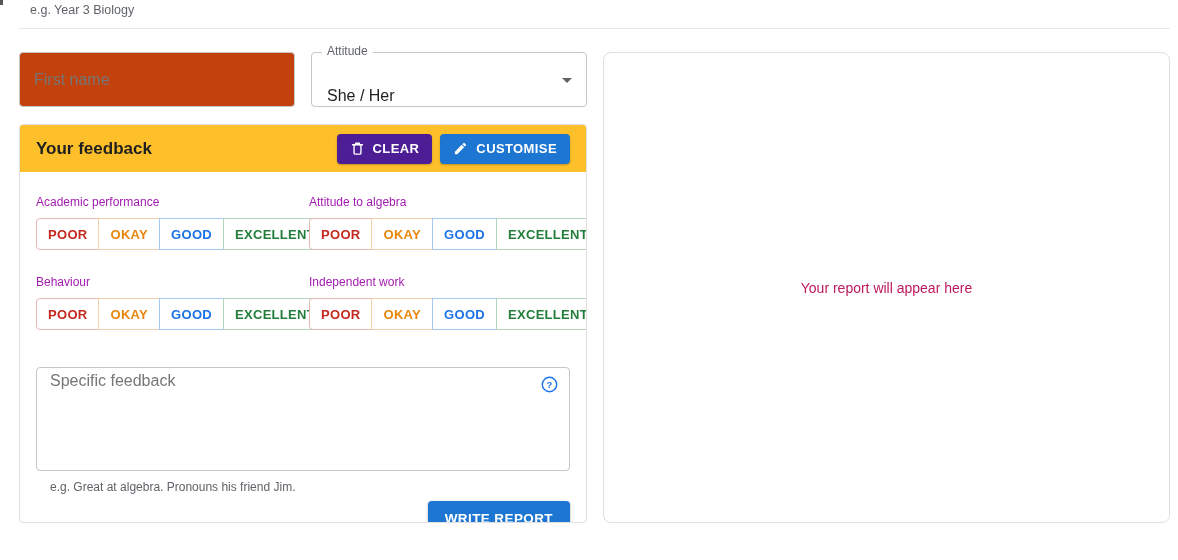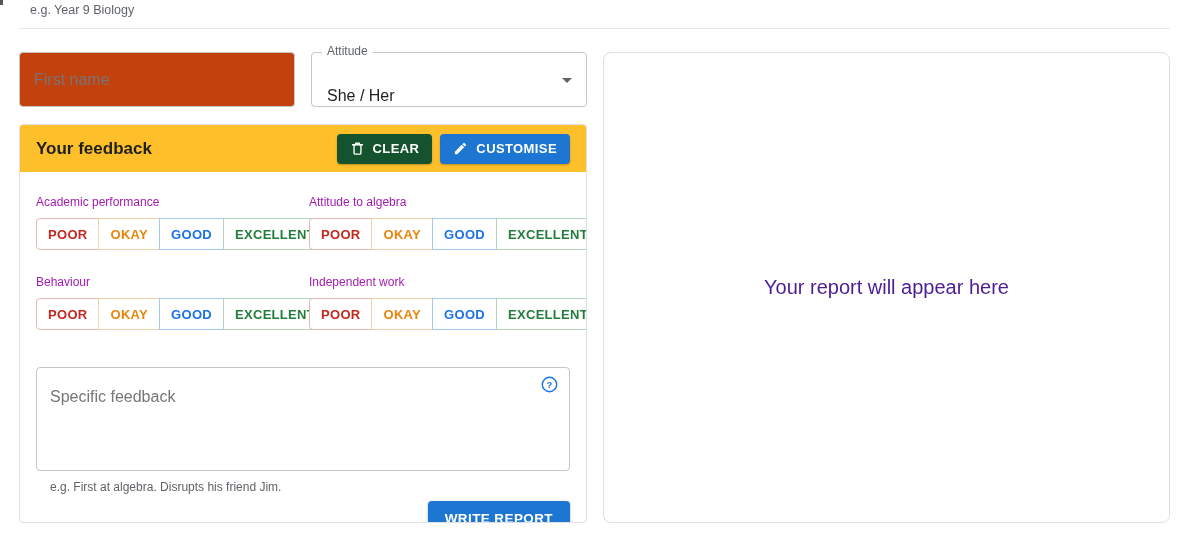--- a/index.html
+++ b/index.html
@@ -24,61 +24,61 @@
     border-left:5px solid transparent;border-right:5px solid transparent;border-top:5px solid #5F6368;}
 
   
   .feedback-card{position:absolute;left:19px;top:124px;width:568px;height:399px;box-sizing:border-box;
     border:1px solid #E0E0E0;border-radius:4px;background:#fff;overflow:hidden;}
   .feedback-header{height:47px;background:#FDC02B;display:flex;align-items:center;padding:0 16px;gap:8px;}
   .feedback-title{font-size:17px;font-weight:bold;color:#1F1F1F;flex:1;}
   .btn{display:inline-flex;align-items:center;justify-content:center;gap:8px;height:30px;border:none;
     border-radius:4px;color:#fff;font-family:inherit;font-weight:bold;font-size:13px;letter-spacing:.4px;
     padding:0 13px;cursor:pointer;box-shadow:0 1px 2px rgba(0,0,0,.25);}
-  .btn-clear{background:#14532d;}
+  .btn-clear{background:#4c1d95;}
   .btn-customise{background:#1C76D2;}
   .btn svg{display:block;}
 
   .feedback-body{padding:23px 16px 16px;}
   .ratings-grid{display:grid;grid-template-columns:273px auto;}
   .rating-field{margin-bottom:25px;}
   .rating-label{font-size:12px;color:#a21caf;margin-bottom:9px;}
   .toggle-group{display:inline-flex;}
   .toggle-btn{position:relative;height:32px;background:#fff;font-family:inherit;font-size:13px;font-weight:bold;
     letter-spacing:.3px;padding:0 11px;border:1px solid;margin-left:-1px;cursor:pointer;
     display:inline-flex;align-items:center;}
   .toggle-btn:first-child{margin-left:0;border-radius:4px 0 0 4px;}
   .toggle-btn:last-child{border-radius:0 4px 4px 0;}
   .opt-poor{color:#C5291F;border-color:#E5B8B2;}
   .opt-okay{color:#E8850C;border-color:#F2D0A8;}
   .opt-good{color:#1A73E8;border-color:#A6C7F0;}
   .opt-excellent{color:#237D3B;border-color:#B4D3BD;}
 
   .textarea-wrap{position:relative;margin-top:12px;}
   .specific-feedback{width:100%;height:104px;box-sizing:border-box;border:1px solid #C6C6C6;border-radius:4px;
-    padding:20px 40px 12px 13px;font-family:inherit;font-size:16px;color:#202124;resize:none;outline:none;}
+    padding:4px 40px 12px 13px;font-family:inherit;font-size:16px;color:#202124;resize:none;outline:none;}
   .specific-feedback::placeholder{color:#767676;opacity:1;}
   .help-icon{position:absolute;top:9px;right:12px;width:17px;height:17px;cursor:pointer;}
 
   .fb-hint{margin:5px 0 0 14px;font-size:12px;color:#5F6368;}
   .actions{display:flex;justify-content:flex-end;margin-top:7px;}
   .btn-write{height:34px;background:#1C76D2;font-size:13.5px;padding:0 17px;box-shadow:0 1px 3px rgba(0,0,0,.3);}
 
   
   .report-panel{position:absolute;left:603px;top:52px;width:567px;height:471px;box-sizing:border-box;
     border:1px solid #E0E0E0;border-radius:8px;background:#fff;display:flex;align-items:center;justify-content:center;}
-  .report-placeholder{font-size:20px;color:#4c1d95;}
+  .report-placeholder{font-size:14px;color:#be185d;}
 </style>
 </head>
 <body>
 
 <div class="stage">
 
   <div class="corner-artifact"></div>
-  <div class="top-hint">e.g. Year 9 Biology</div>
+  <div class="top-hint">e.g. Year 3 Biology</div>
   <div class="divider"></div>
 
   <div class="first-name-wrap">
     <input class="text-field" type="text" placeholder="First name" style="">
   </div>
 
   <div class="pronouns">
     <span class="pronouns-label">Attitude</span>
     <span class="pronouns-value">She / Her</span>
     <span class="caret"></span>
@@ -157,21 +157,21 @@
       <div class="textarea-wrap">
         <textarea class="specific-feedback" placeholder="Specific feedback" style=""></textarea>
         <span class="help-icon">
           <svg width="17" height="17" viewBox="0 0 17 17">
             <circle cx="8.5" cy="8.5" r="7.2" fill="none" stroke="#1A73E8" stroke-width="1.4"></circle>
             <text x="8.5" y="12" text-anchor="middle" font-size="9.5" font-weight="bold" font-family="Liberation Sans, sans-serif" fill="#1A73E8">?</text>
           </svg>
         </span>
       </div>
 
-      <div class="fb-hint">e.g. First at algebra. Disrupts his friend Jim.</div>
+      <div class="fb-hint">e.g. Great at algebra. Pronouns his friend Jim.</div>
 
       <div class="actions">
         <button class="btn btn-write">WRITE REPORT</button>
       </div>
     </div>
   </div>
 
   <div class="report-panel">
     <div class="report-placeholder">Your report will appear here</div>
   </div>

